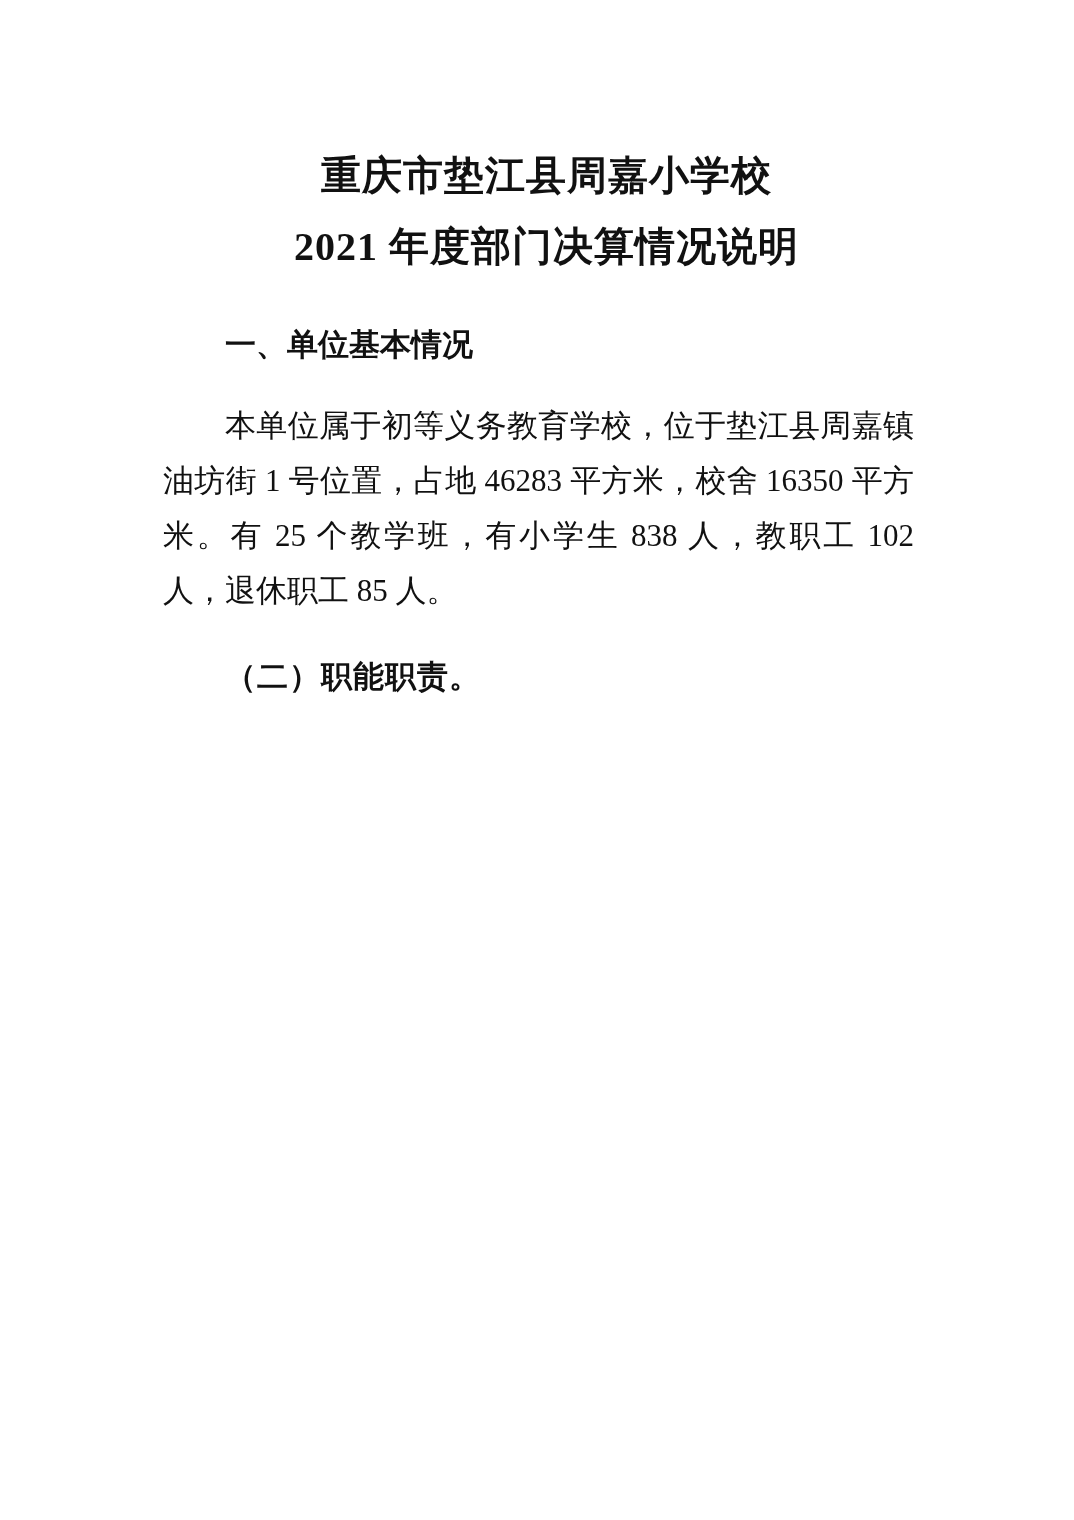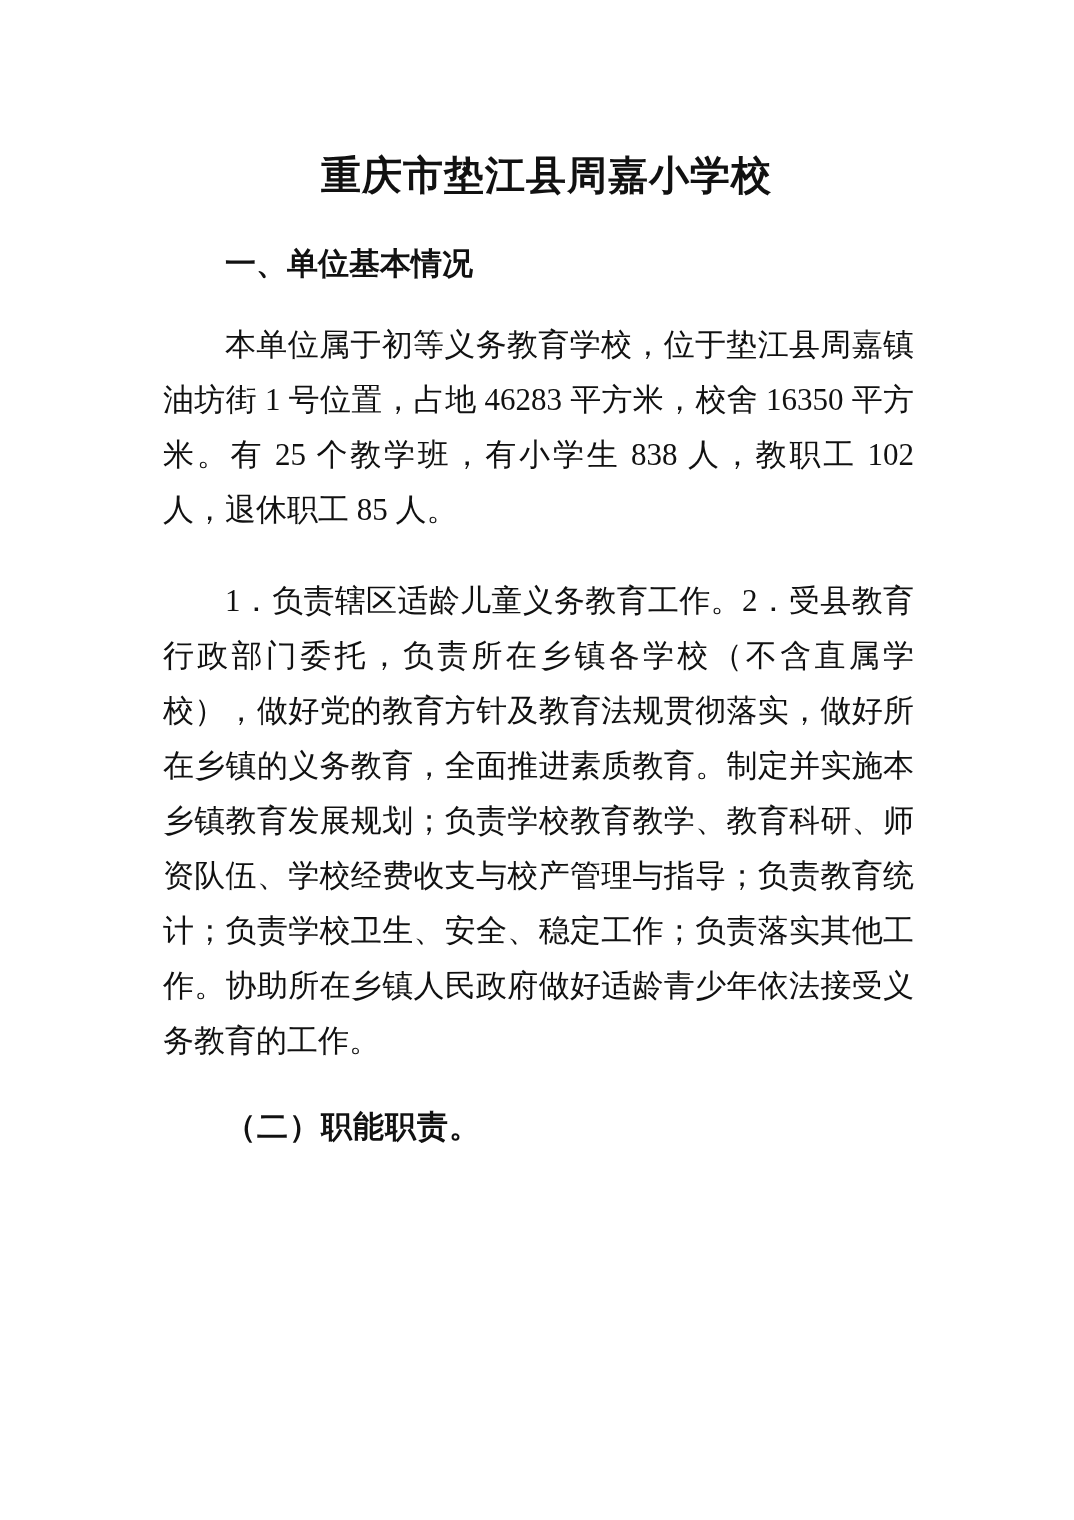--- a/index.html
+++ b/index.html
@@ -26,21 +26,21 @@
     font-weight: bold;
     font-size: 40px;
     line-height: 71px;
     font-family: "Liberation Serif", serif;
     letter-spacing: 1px;
   }
   .title-line {
     white-space: nowrap;
   }
   .heading-hei {
-    margin: 36px 0 0 0;
+    margin: 46px 0 0 0;
     font-family: "Liberation Sans", sans-serif;
     font-weight: bold;
     font-size: 31px;
     line-height: 34px;
     text-indent: 2em;
   }
   .heading-kai {
     margin: 42px 0 0 0;
     font-family: "Liberation Serif", serif;
     font-weight: bold;
@@ -58,24 +58,24 @@
     text-indent: 2em;
   }
 </style>
 </head>
 <body>
 
 <div class="doc-page">
 
   <div class="title-block">
     <div class="title-line">重庆市垫江县周嘉小学校</div>
+    <div class="title-line">2021 年度部门决算情况说明</div>
   </div>
 
   <h2 class="heading-hei">一、单位基本情况</h2>
 
   <p class="body-para">本单位属于初等义务教育学校，位于垫江县周嘉镇油坊街 1 号位置，占地 46283 平方米，校舍 16350 平方米。有 25 个教学班，有小学生 838 人，教职工 102 人，退休职工 85 人。</p>
 
 
-  <p class="body-para">1．负责辖区适龄儿童义务教育工作。2．受县教育行政部门委托，负责所在乡镇各学校（不含直属学校），做好党的教育方针及教育法规贯彻落实，做好所在乡镇的义务教育，全面推进素质教育。制定并实施本乡镇教育发展规划；负责学校教育教学、教育科研、师资队伍、学校经费收支与校产管理与指导；负责教育统计；负责学校卫生、安全、稳定工作；负责落实其他工作。协助所在乡镇人民政府做好适龄青少年依法接受义务教育的工作。</p>
 
   <h3 class="heading-kai">（二）职能职责。</h3>
 
 </div>
 
 </body></html>

